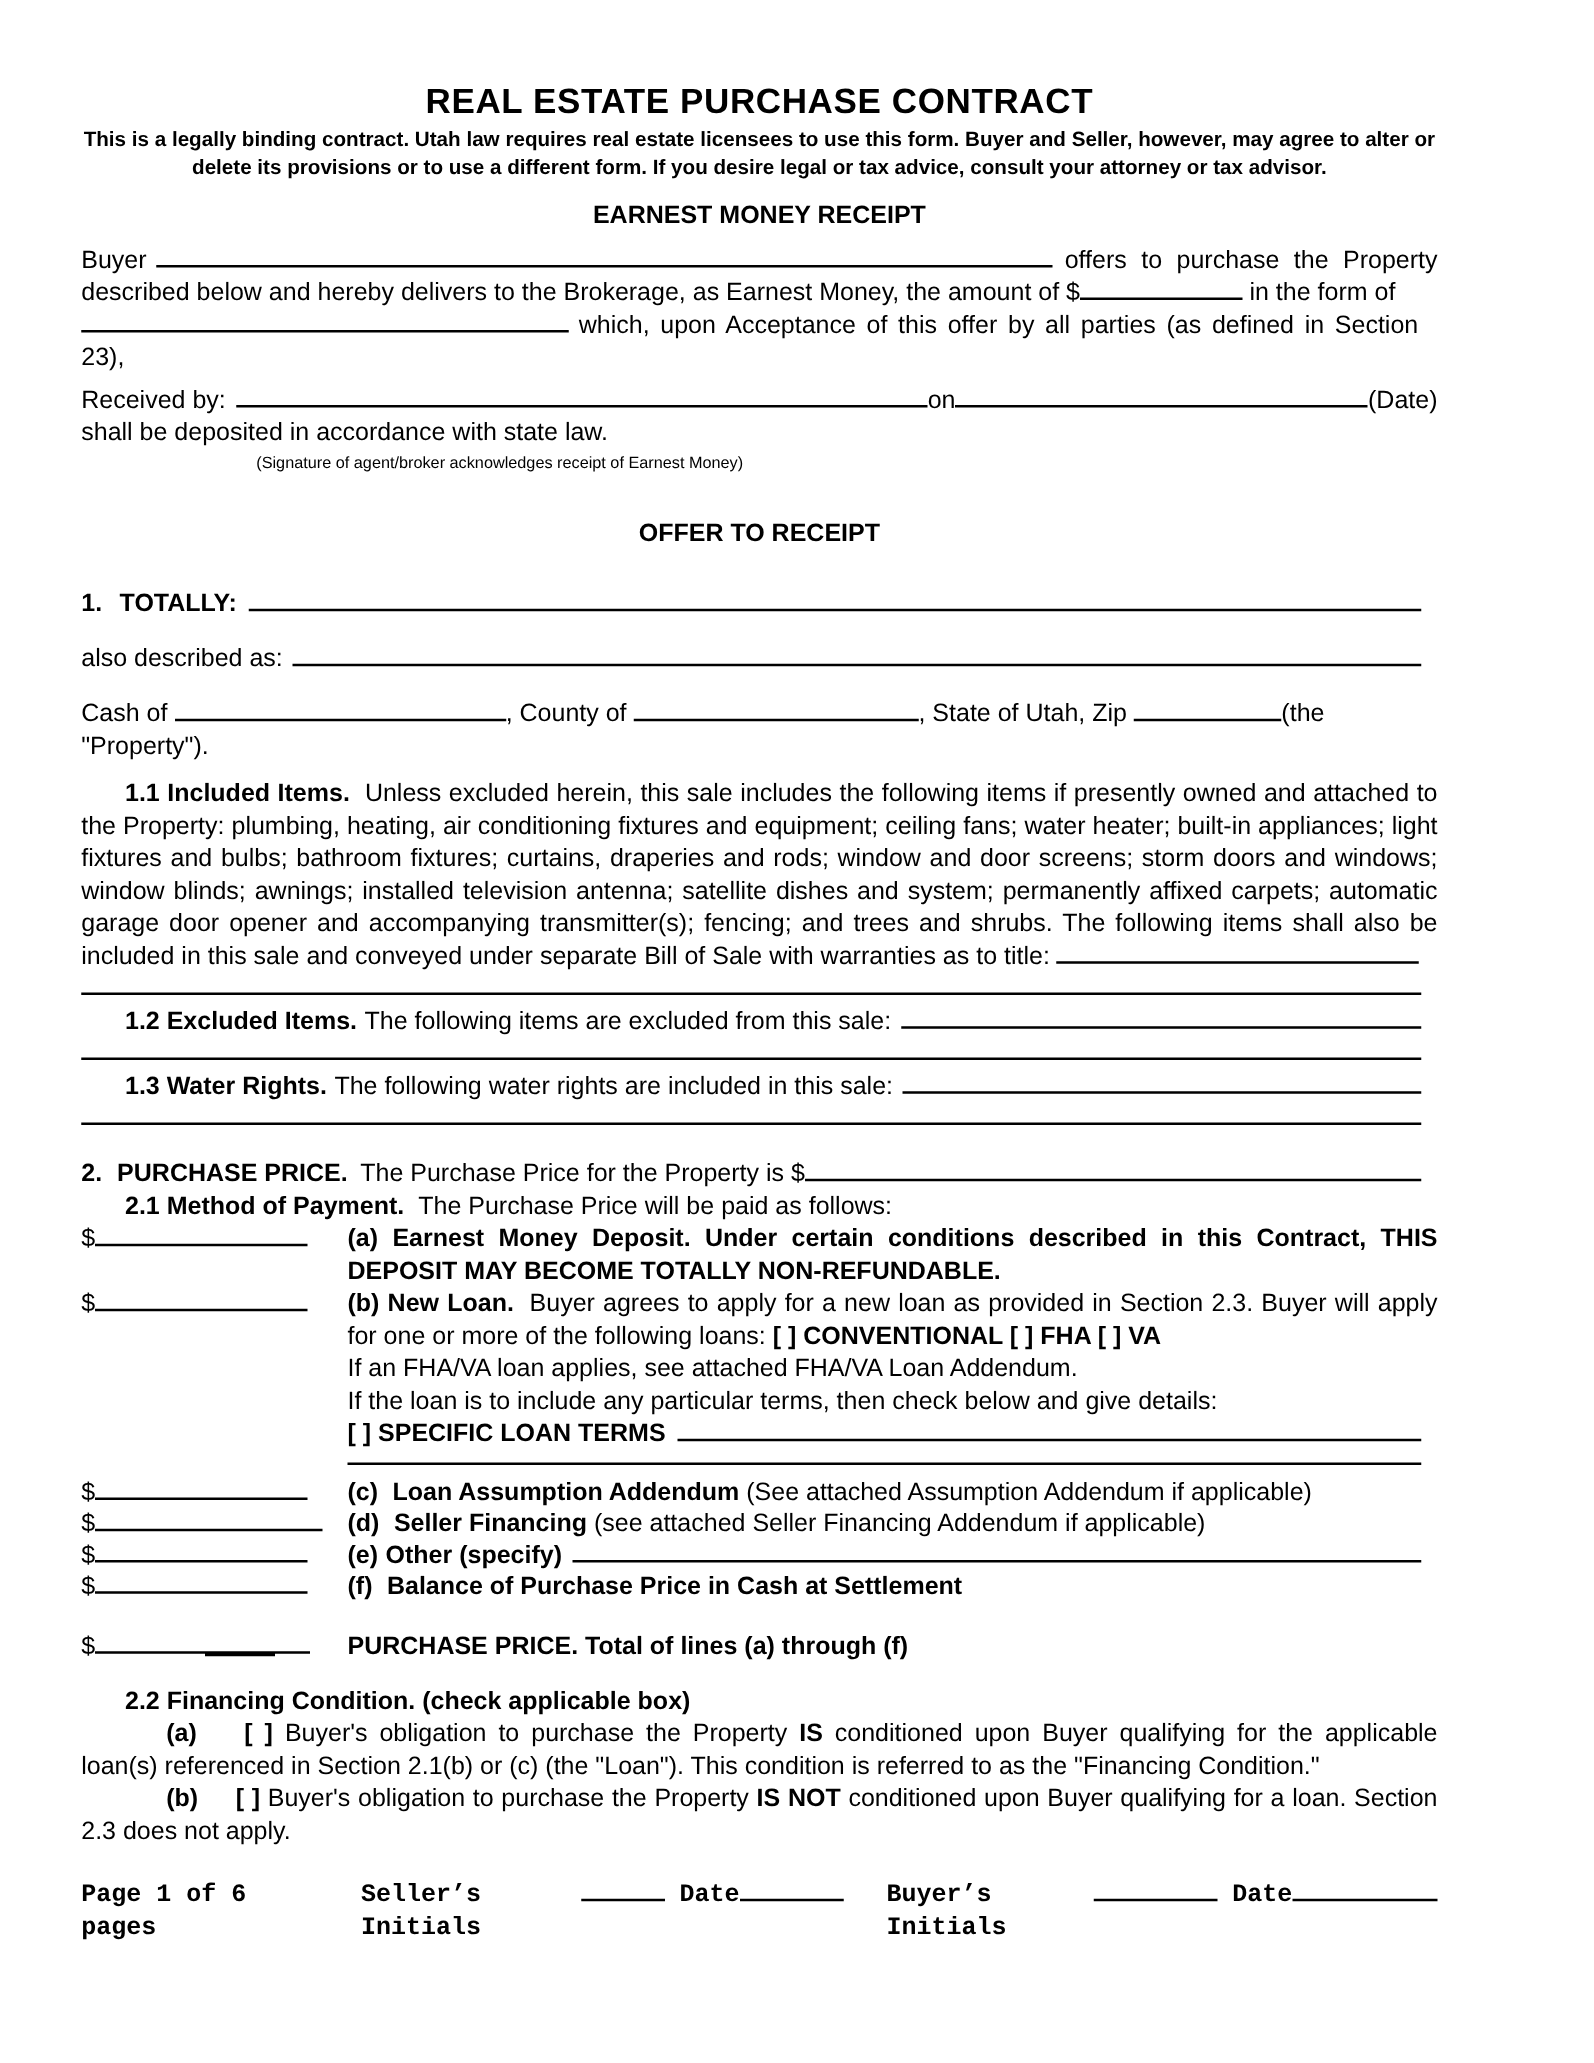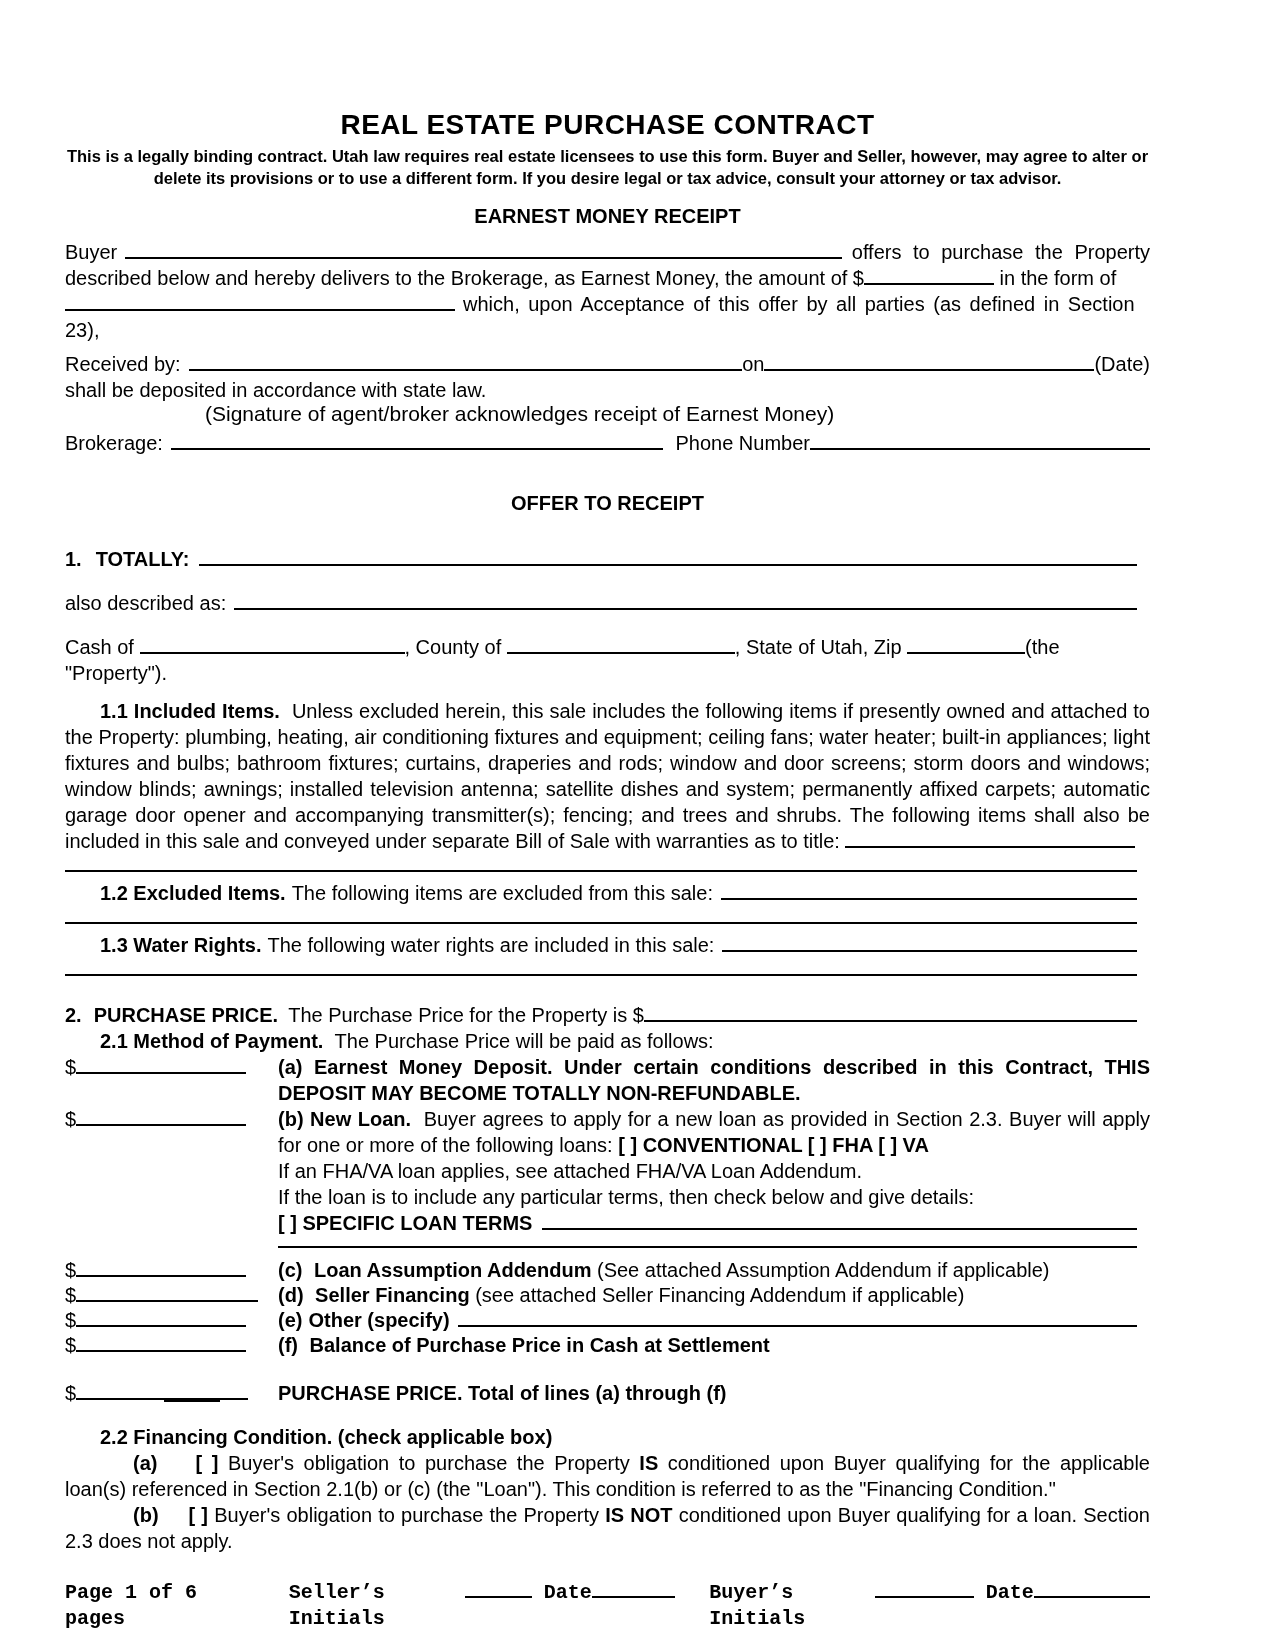--- a/index.html
+++ b/index.html
@@ -1,21 +1,21 @@
 <!DOCTYPE html>
 <html><head>
 <meta charset="utf-8">
 <style>
   html,body{margin:0;padding:0;background:#ffffff;}
   body{
     width:1275px;height:1650px;overflow:hidden;
     font-family:"Liberation Sans","DejaVu Sans",sans-serif;
     color:#000;font-size:20px;line-height:26px;
   }
-  .page{padding:108px 125px 0 65px;}
+  .page{padding:64px 125px 0 65px;}
   .title{font-size:28px;line-height:34px;font-weight:bold;text-align:center;letter-spacing:.5px;}
   .subtitle{font-size:16.5px;line-height:22px;font-weight:bold;text-align:center;margin-top:3px;}
   .h-center{font-size:20px;font-weight:bold;text-align:center;}
   .emr{margin-top:14px;}
   .otp{margin-top:34px;}
   b{font-weight:bold;}
   .line{min-height:26px;}
   .flex{display:flex;align-items:baseline;}
   .blank{display:inline-block;border-bottom:2px solid #000;height:15px;position:relative;vertical-align:baseline;}
   .fill{flex:1 1 auto;}
@@ -23,21 +23,21 @@
   .w265{width:265px;} .w228{width:228px;} .w118{width:118px;}
   .w290{width:290px;} .w330{width:330px;} .w340{width:340px;}
   .w170{width:170px;} .w182{width:182px;} .w172{width:172px;}
   .w78{width:78px;} .w97{width:97px;} .w115{width:115px;} .w135{width:135px;}
   .overlap::after{content:"";position:absolute;right:28px;bottom:-4px;width:56px;border-bottom:3px solid #000;}
   .mr6{margin-right:6px;} .mr8{margin-right:8px;} .mr10{margin-right:10px;}
   .mr12{margin-right:12px;} .mr13{margin-right:13px;} .mr14{margin-right:14px;}
   .ml12{margin-left:12px;} .ml34{margin-left:34px;} .mr48{margin-right:48px;}
   .spread{word-spacing:6px;}
   .spread-sm{word-spacing:3px;}
-  .caption{font-size:21px;line-height:21px;margin-left:140px;}
+  .caption{font-size:13px;line-height:21px;margin-left:140px;}
   .j{text-align:justify;}
   .ind35{padding-left:35px;}
   .para{margin:0;}
   .gap6{margin-top:6px;} .gap8{margin-top:8px;} .gap10{margin-top:10px;justify-content:center;}
   .gap12{margin-top:12px;} .gap18{margin-top:18px;} .gap22{margin-top:22px;}
   .gap26{margin-top:26px;}
   .hr{border-bottom:2px solid #000;height:0;margin:16px 13px 0 0;}
   .hr2{border-bottom:2px solid #000;height:0;margin:10px 13px 10px 0;}
   .prow{display:flex;align-items:baseline;}
   .prow-s{line-height:25px;}
@@ -68,26 +68,20 @@
   <div class="line flex gap8">
     <span class="mr8">Received by:</span>
     <span class="blank fill"></span>
     <span>on</span>
     <span class="blank w330"></span>
     <span>(Date)</span>
   </div>
 
   <div class="line">shall be deposited in accordance with state law.</div>
   <div class="caption">(Signature of agent/broker acknowledges receipt of Earnest Money)</div>
-  <div class="line flex gap6">
-    <span class="mr8">Brokerage:</span>
-    <span class="blank fill mr12"></span>
-    <span>Phone Number</span>
-    <span class="blank w340"></span>
-  </div>
 
   <div class="h-center otp">OFFER TO RECEIPT</div>
 
   <div class="line flex" style="margin-top:30px;">
     <b class="mr14">1.</b>
     <b class="mr10">TOTALLY:</b>
     <span class="blank fill mr13"></span>
   </div>
   <div class="line flex gap18">
     <span class="mr8">also described as:</span>

